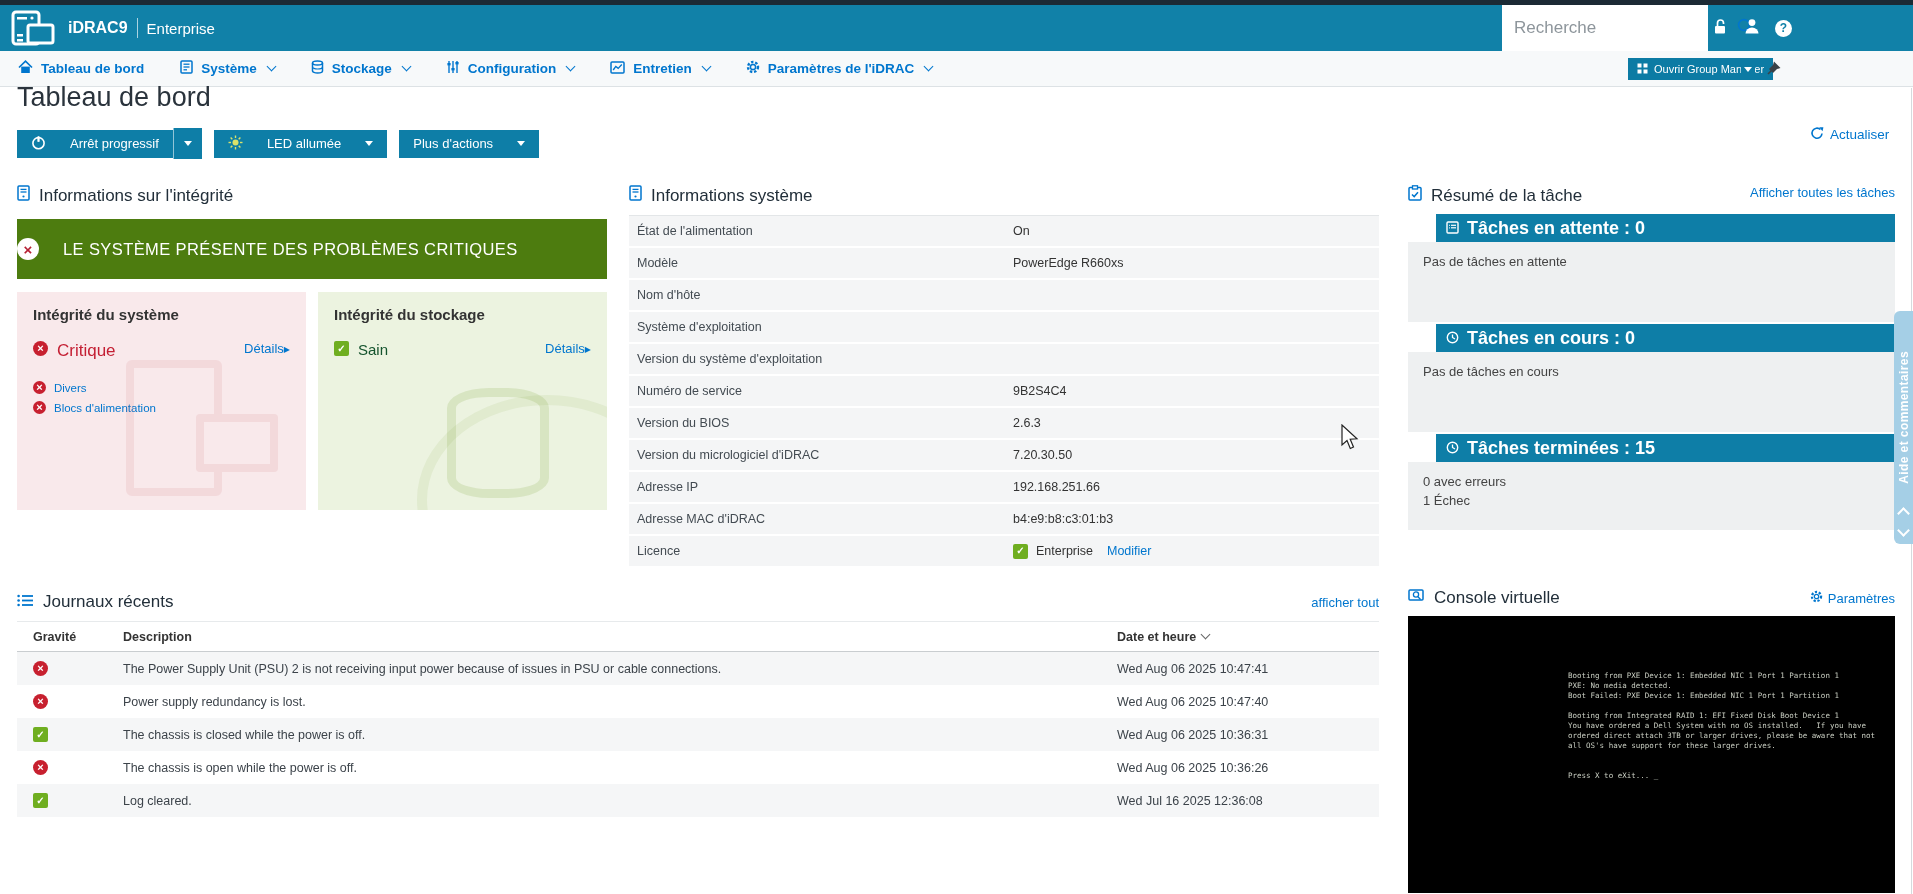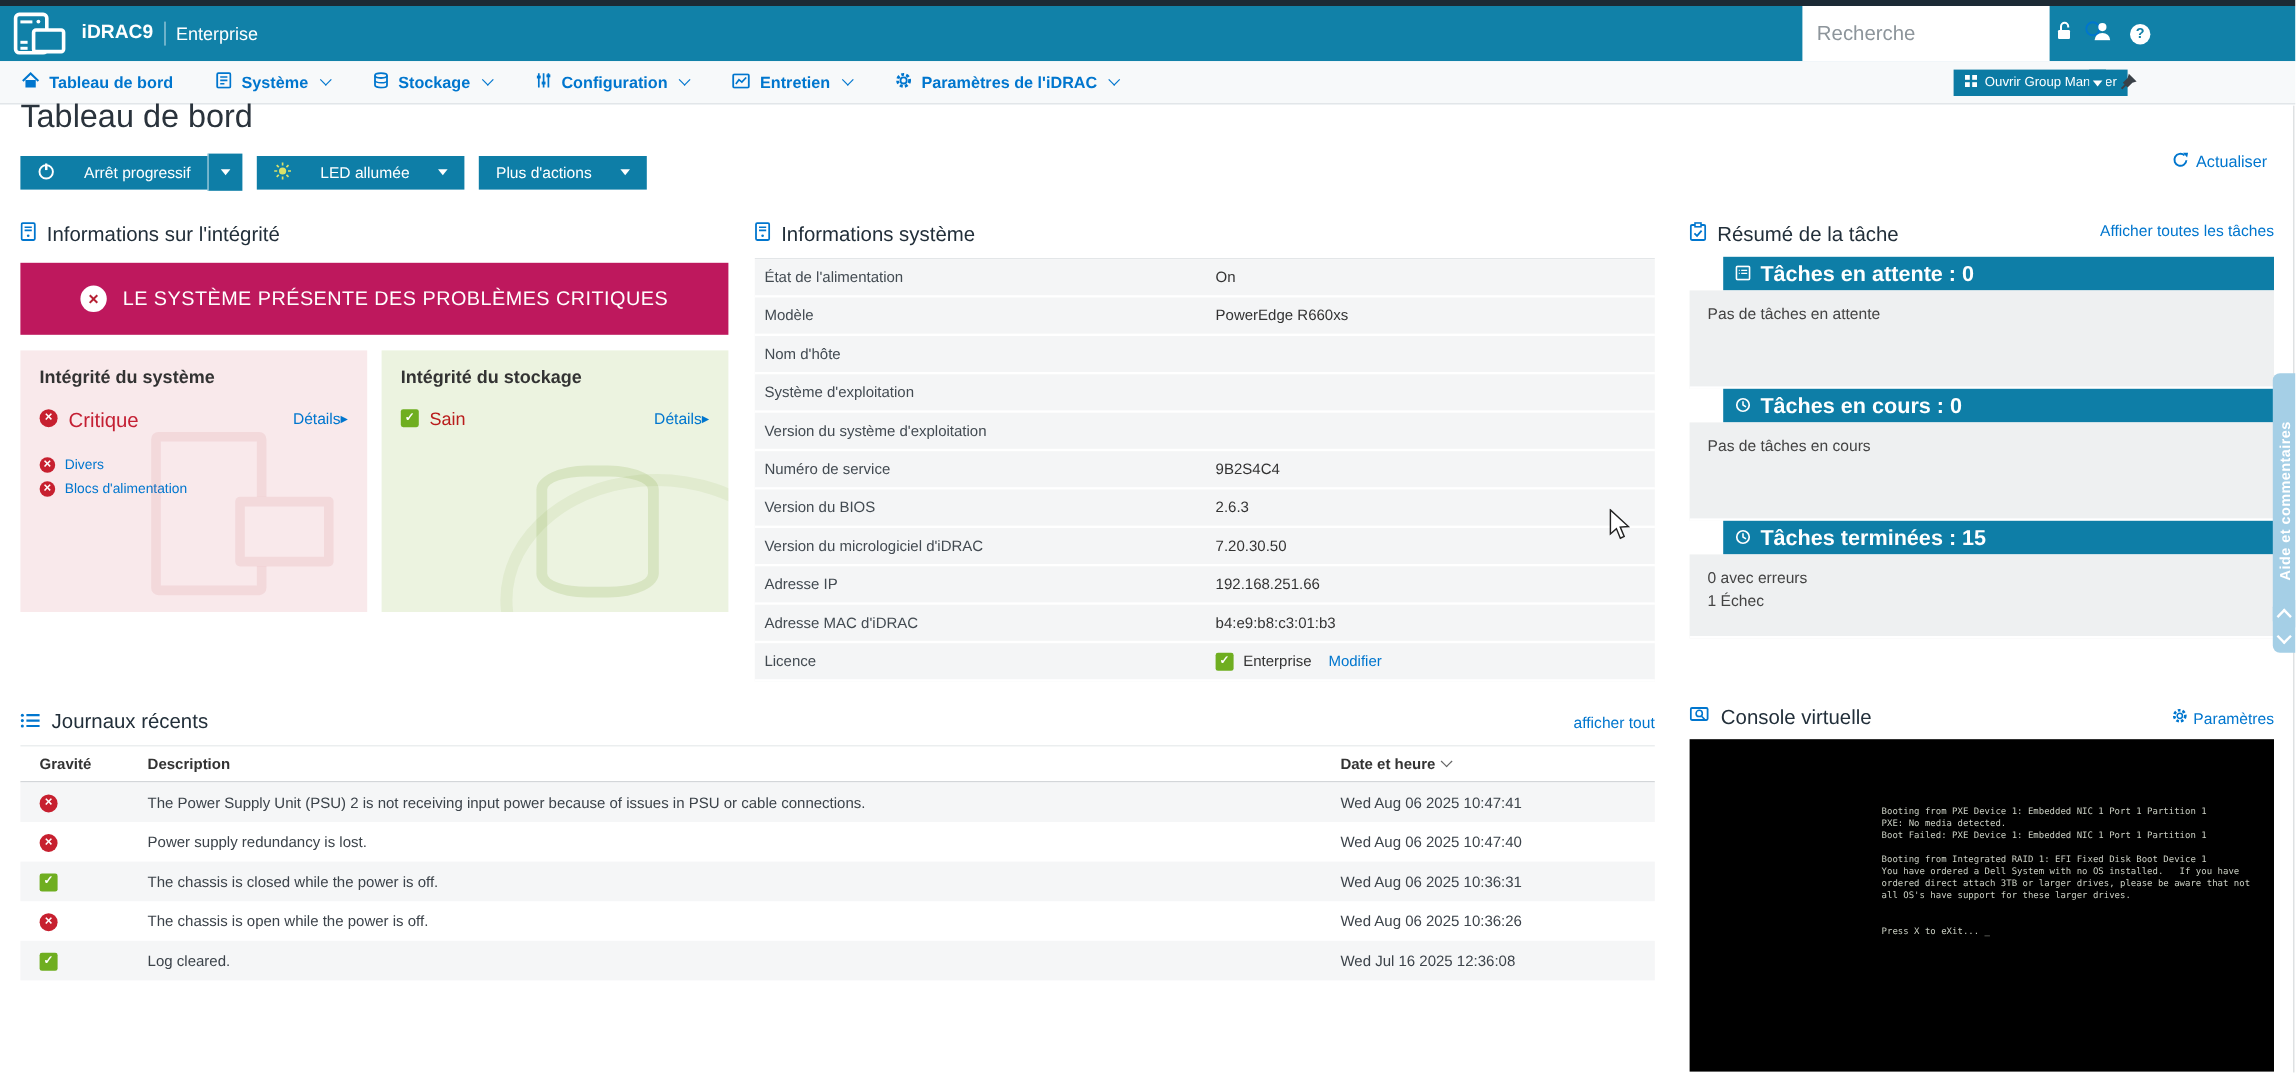--- a/index.html
+++ b/index.html
@@ -43,31 +43,31 @@
 
   
   .sev{width:15px;height:15px;display:inline-flex;align-items:center;justify-content:center;color:#fff;font-weight:bold;flex:none;}
   .sev[data-sev="critical"]{background:#c7202f;border-radius:50%;}
   .sev[data-sev="critical"]::after{content:"\00D7";font-size:11px;line-height:1;}
   .sev[data-sev="ok"]{background:#6fae20;border-radius:2px;}
   .sev[data-sev="ok"]::after{content:"\2713";font-size:10px;line-height:1;}
 
   
   .health{position:absolute;left:17px;top:185px;width:590px;}
-  .banner{margin-top:13px;height:60px;background:#be185d;color:#fff;display:flex;align-items:center;justify-content:center;gap:13px;font-size:16.5px;letter-spacing:.4px;}
+  .banner{margin-top:13px;height:60px;background:#4d7c0f;color:#fff;display:flex;align-items:center;justify-content:flex-start;gap:24px;font-size:16.5px;letter-spacing:.4px;}
   .banner-ico{width:22px;height:22px;border-radius:50%;background:#fff;color:#b62134;display:flex;align-items:center;justify-content:center;font-weight:bold;font-size:15px;flex:none;}
   .banner-ico::after{content:"\00D7";}
   .cards{margin-top:13px;display:flex;gap:12px;height:218px;}
   .card{flex:1;padding:14px 16px;box-sizing:border-box;position:relative;overflow:hidden;}
   .card-pink{background:#f9e9eb;}
   .card-green{background:#ecf3e0;}
   .card h3{margin:0 0 18px;font-size:15px;font-weight:bold;color:#333;}
   .status-row{display:flex;gap:9px;}
   .status-critical{color:#c41f33;font-size:17px;}
-  .status-ok{color:#b91c1c;font-size:15px;}
+  .status-ok{color:#14532d;font-size:15px;}
   .details{margin-left:auto;color:#0076ce;font-size:13px;cursor:pointer;}
   .details .tri{font-size:8px;vertical-align:1px;}
   .issues{margin-top:20px;display:flex;flex-direction:column;gap:7px;}
   .issue{display:flex;align-items:center;gap:8px;font-size:11.5px;color:#0076ce;cursor:pointer;}
   .issue .sev{width:13px;height:13px;}
   .wm{position:absolute;pointer-events:none;}
   .wm-tower{right:84px;bottom:14px;width:80px;height:120px;border:8px solid rgba(185,60,72,.09);border-radius:6px;}
   .wm-card{right:28px;bottom:38px;width:66px;height:42px;border:8px solid rgba(185,60,72,.09);border-radius:4px;background:#f9e9eb;}
   .wm-cyl{right:58px;bottom:12px;width:84px;height:92px;border:9px solid rgba(125,165,60,.18);border-radius:42px/20px;}
   .wm-big{right:-70px;bottom:-95px;width:240px;height:190px;border:10px solid rgba(125,165,60,.10);border-radius:50%;}

